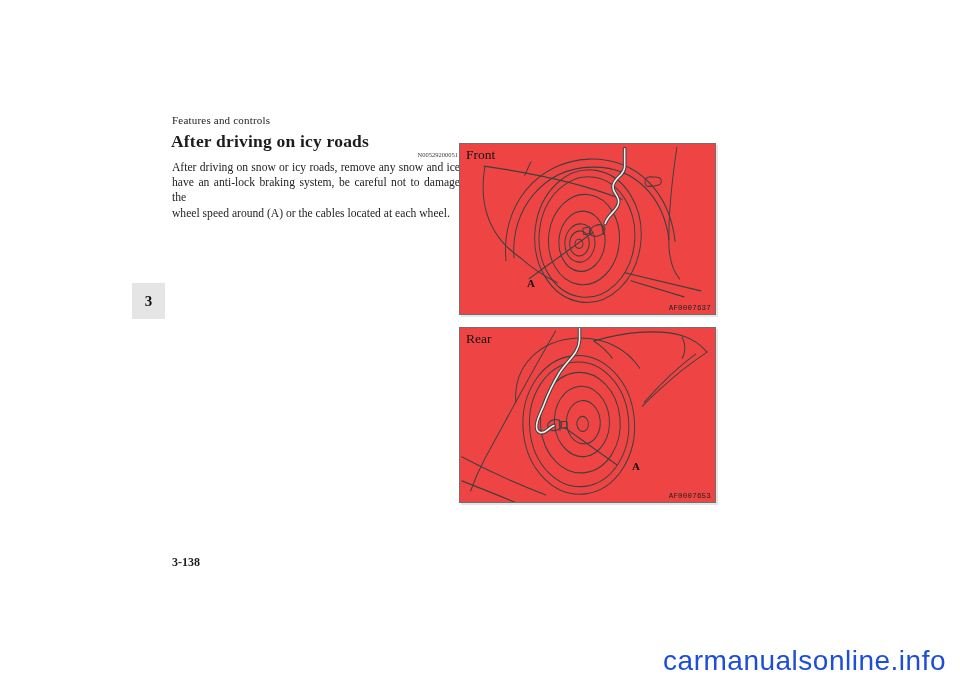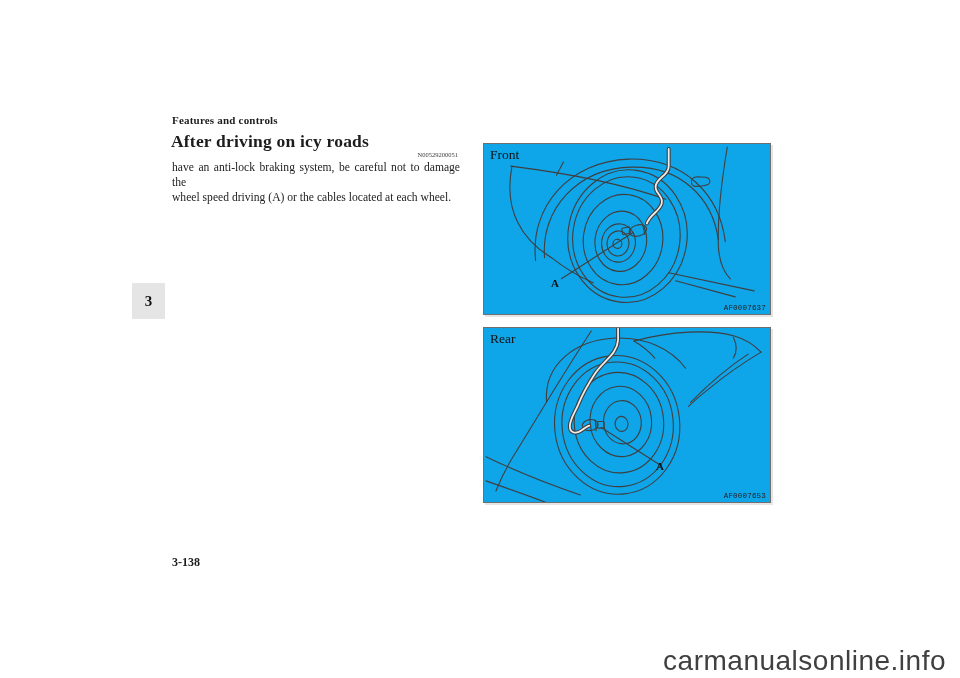--- a/index.html
+++ b/index.html
@@ -4,21 +4,21 @@
 <style>
   html,body { margin:0; padding:0; background:#ffffff; }
   .screen {
     position:relative; width:960px; height:678px;
     background:#ffffff; overflow:hidden;
     font-family:"Liberation Serif", serif; color:#1c1c1c;
   }
   
   .breadcrumb {
     position:absolute; left:172px; top:114px;
-    font-size:11px; font-weight:bold; letter-spacing:0.2px;
+    font-size:11px; font-weight:normal; letter-spacing:0.2px;
   }
   .article-title {
     position:absolute; left:171px; top:131px;
     font-size:17.5px; font-weight:bold; letter-spacing:0.2px;text-align:center;
   }
   .ref-code {
     position:absolute; left:172px; top:151px; width:286px;
     text-align:right; font-size:6.5px; color:#3a3a3a;
   }
   .body-text {
@@ -28,22 +28,22 @@
   .body-line { text-align:justify; text-align-last:justify; white-space:normal; }
   .body-line.last { text-align-last:left; }
   
   .chapter-tab {
     position:absolute; left:132px; top:283px; width:33px; height:36px;
     background:#e5e5e5; display:flex; align-items:center; justify-content:center;
     font-size:15px; font-weight:bold; color:#111;
   }
   
   .figure {
-    position:absolute; left:483px; width:288px;
-    background:#0ea5e9; border:1.5px solid #6f6f6f;
+    position:absolute; left:459px; width:257px;
+    background:#ef4444; border:1.5px solid #6f6f6f;
     box-shadow:2px 2px 0 rgba(0,0,0,0.10);
     box-sizing:border-box;
   }
   .figure.front { top:143px; height:172px; }
   .figure.rear  { top:327px; height:176px; }
   .figure svg { position:absolute; left:0; top:0; width:100%; height:100%; }
   .fig-label {
     position:absolute; left:6px; top:3px;
     font-size:13.5px; color:#111;
   }
@@ -57,41 +57,42 @@
   .figure.front .fig-callout { left:67px; top:133px; }
   .figure.rear  .fig-callout { left:172px; top:132px; }
   
   .page-number {
     position:absolute; left:172px; top:549px;
     font-size:12px; font-weight:bold;margin-top:6px;
   }
   .watermark {
     position:absolute; right:14px; top:645px;
     font-family:"Liberation Sans", sans-serif;
-    font-size:28px; color:#404040; letter-spacing:0.5px;
+    font-size:28px; color:#1d4ed8; letter-spacing:0.5px;
   }
   
   .ink { stroke:#3f3f3f; fill:none; stroke-width:1.1; stroke-linecap:round; stroke-linejoin:round; }
   .cable-out { stroke:#3f3f3f; fill:none; stroke-width:4; stroke-linecap:round; }
   .cable-core { stroke:#ededed; fill:none; stroke-width:1.8; stroke-linecap:round; }
 </style>
 </head>
 <body>
 
 <div class="screen">
 
   <div class="breadcrumb">Features and controls</div>
 
   <div class="article-title">After driving on icy roads</div>
 
   <div class="ref-code">N00529200051</div>
 
   <div class="body-text">
+    <div class="body-line">After driving on snow or icy roads, remove any snow and ice</div>
     <div class="body-line">have an anti-lock braking system, be careful not to damage the</div>
-    <div class="body-line last">wheel speed driving (A) or the cables located at each wheel.</div>
+    <div class="body-line last">wheel speed around (A) or the cables located at each wheel.</div>
   </div>
 
   <div class="chapter-tab">3</div>
 
   <div class="figure front">
     <svg viewBox="0 0 288 169" preserveAspectRatio="none">
       <g class="ink">
 
         <g transform="rotate(8 140 95)">
           <ellipse cx="144" cy="91" rx="60" ry="66"></ellipse>

